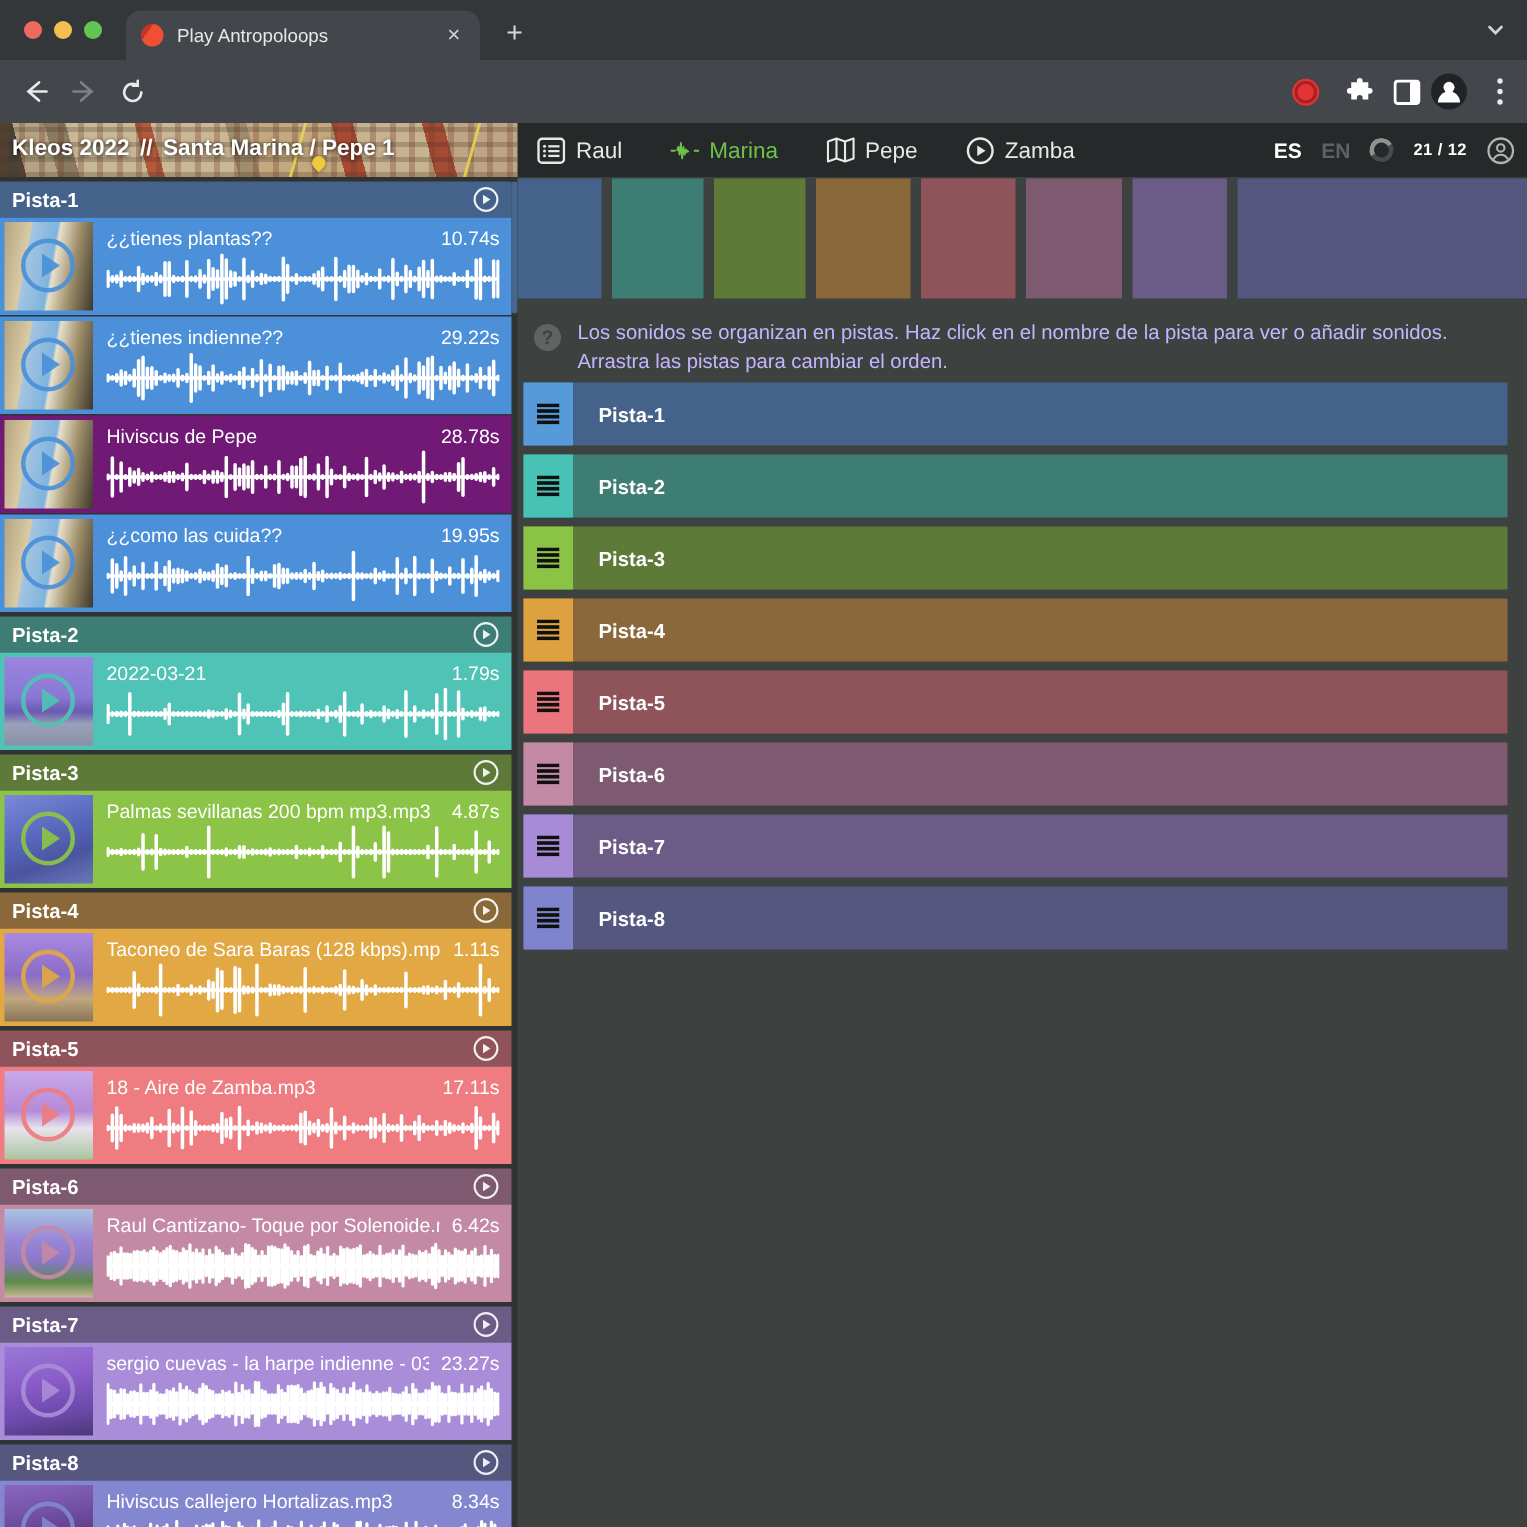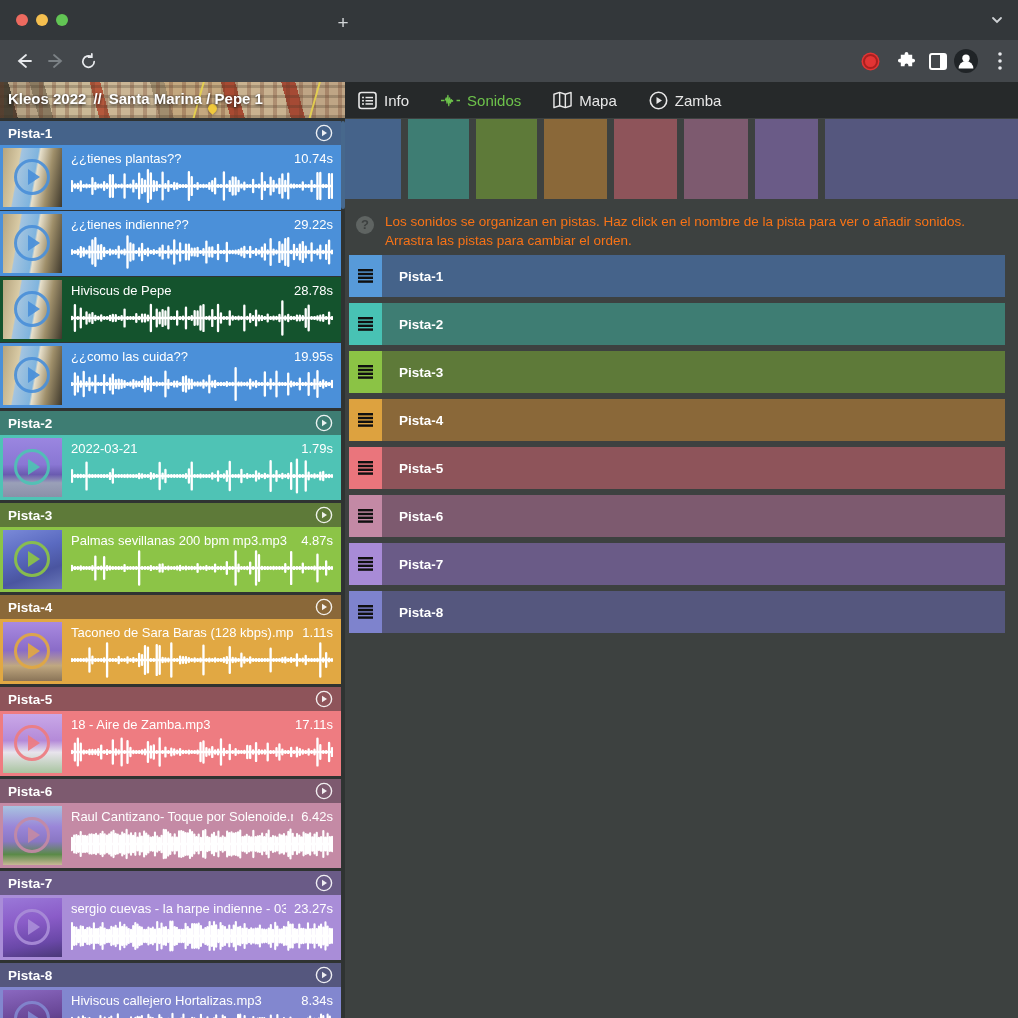--- a/index.html
+++ b/index.html
@@ -87,34 +87,39 @@
   .waveform { display:block; margin-top:2px; width:100%; height:36px; }
 
   
   .main { position:absolute; left:345px; top:118px; width:673px; height:900px; background:#3d4140; }
   .swatch-row { position:absolute; left:0; top:1px; width:673px; height:80px; display:flex; gap:7px; }
   .swatch { height:80px; flex:none; }
   .swatch:last-child { flex:1; }
   .help { position:absolute; left:11px; top:94px; width:652px; display:flex; gap:11px; }
   .help-icon { width:18px; height:18px; border-radius:50%; background:#5f6462; color:#3d4140;
                font-size:13px; font-weight:700; text-align:center; line-height:18px; flex:none; margin-top:4px; }
-  .help-text { color:#f97316; font-size:13.5px; line-height:19px; }
+  .help-text { color:#c4b5fd; font-size:13.5px; line-height:19px; }
   .rows { position:absolute; left:4px; top:137px; width:656px; }
   .pista-row { height:42px; margin-bottom:6px; display:flex; align-items:center; }
   .drag-handle { width:33px; height:42px; flex:none; display:flex; align-items:center; justify-content:center; }
   .row-label { color:#fff; font-size:13.5px; font-weight:600; margin-left:17px; }
 </style>
 </head>
 <body>
 
 <div class="frame">
   <div class="traffic">
     <div class="light red"></div>
     <div class="light yellow"></div>
     <div class="light green"></div>
+  </div>
+  <div class="tab">
+    <div class="favicon"></div>
+    <span class="tab-title">Play Antropoloops</span>
+    <span class="tab-close">×</span>
   </div>
   <div class="newtab">+</div>
   <svg class="tabs-chevron" viewBox="0 0 14 14">
     <path d="M3 5 L7 9 L11 5" stroke="#cfd2d5" stroke-width="1.8" fill="none" stroke-linecap="round"></path>
     </svg>
 </div>
 
 <div class="toolbar">
   <div class="tb-icon" style="left:12px">
     <svg width="20" height="20" viewBox="0 0 20 20">
@@ -200,53 +205,64 @@
           <svg width="19" height="19" viewBox="0 0 19 19">
             <rect x="1" y="1.5" width="17" height="16" rx="2.5" stroke="#e8e8e8" stroke-width="1.6" fill="none"></rect>
             <circle cx="5" cy="6.5" r="1" fill="#e8e8e8"></circle>
             <rect x="7.5" y="5.8" width="7.5" height="1.5" fill="#e8e8e8"></rect>
             <circle cx="5" cy="9.7" r="1" fill="#e8e8e8"></circle>
             <rect x="7.5" y="9" width="7.5" height="1.5" fill="#e8e8e8"></rect>
             <circle cx="5" cy="12.9" r="1" fill="#e8e8e8"></circle>
             <rect x="7.5" y="12.2" width="7.5" height="1.5" fill="#e8e8e8"></rect>
           </svg>
         </span>
-    <span class="nav-label">Info</span>
+    <span class="nav-label">Raul</span>
   </div>
 
   <div class="nav-item active">
     <span class="nav-icon">
           <svg width="22" height="19" viewBox="0 0 22 19">
             <path d="M0 9.5 H4 M18 9.5 H22" stroke="#6dc24b" stroke-width="1.6"></path>
             <path d="M5 9.5 l1-3 1 6 1-9 1 12 1-9 1 6 1-4 1 2 1-1" stroke="#6dc24b" stroke-width="1.4" fill="none" stroke-linejoin="round"></path>
           </svg>
         </span>
-    <span class="nav-label">Sonidos</span>
+    <span class="nav-label">Marina</span>
   </div>
 
   <div class="nav-item">
     <span class="nav-icon">
           <svg width="20" height="18" viewBox="0 0 20 18">
             <path d="M1 3 L7 1 L13 3 L19 1 V15 L13 17 L7 15 L1 17 Z" stroke="#e8e8e8" stroke-width="1.5" fill="none" stroke-linejoin="round"></path>
             <path d="M7 1 V15 M13 3 V17" stroke="#e8e8e8" stroke-width="1.5"></path>
           </svg>
         </span>
-    <span class="nav-label">Mapa</span>
+    <span class="nav-label">Pepe</span>
   </div>
 
   <div class="nav-item">
     <span class="nav-icon">
           <svg width="19" height="19" viewBox="0 0 19 19">
             <circle cx="9.5" cy="9.5" r="8.2" stroke="#e8e8e8" stroke-width="1.6" fill="none"></circle>
             <path d="M7.5 6 L13 9.5 L7.5 13 Z" fill="#e8e8e8"></path>
           </svg>
         </span>
     <span class="nav-label">Zamba</span>
   </div>
 </div>
+  <div class="header-right">
+    <span class="lang on" id="lang-es">ES</span>
+    <span class="lang off" id="lang-en">EN</span>
+    <div class="spinner"></div>
+    <span class="counter">21 / 12</span>
+    <svg width="19" height="19" viewBox="0 0 20 20">
+      <circle cx="10" cy="10" r="8.6" stroke="#b0b5b2" stroke-width="1.6" fill="none"></circle>
+      <circle cx="10" cy="8" r="2.6" stroke="#b0b5b2" stroke-width="1.5" fill="none"></circle>
+      <path d="M5 16 a5.5 5.5 0 0 1 10 0" stroke="#b0b5b2" stroke-width="1.5" fill="none"></path>
+      </svg>
+  </div>
 </div>
 
 <div class="sidebar" id="sidebar">
   <div class="sb-scroll"></div>
 
   <section class="track-section">
     <header class="track-header" style="background: rgb(69, 99, 138);">
       <span class="track-name">Pista-1</span>
       <button class="play-btn">
         <svg width="18" height="18" viewBox="0 0 18 18">
@@ -285,21 +301,21 @@
         <span class="sound-title">¿¿tienes indienne??</span>
         <span class="sound-duration">29.22s</span>
       </div>
       <svg class="waveform" viewBox="0 0 268 36" preserveAspectRatio="none">
             <path d="M1,18 H267" stroke="#fff" stroke-width="2.4" fill="none"></path>
             <path d="M1.0,16.2 V19.8 M4.0,17.2 V18.8 M7.0,15.9 V20.1 M10.0,13.3 V22.7 M13.0,14.4 V21.6 M15.9,16.6 V19.4 M18.9,12.7 V23.3 M21.9,6.5 V29.5 M24.9,4.2 V31.8 M27.9,11.6 V24.4 M30.9,11.2 V24.8 M33.9,13.9 V22.1 M36.9,17.2 V18.8 M39.9,15.6 V20.4 M42.8,16.6 V19.4 M45.8,16.2 V19.8 M48.8,12.6 V23.4 M51.8,16.8 V19.2 M54.8,15.7 V20.3 M57.8,2.5 V33.5 M60.8,9.4 V26.6 M63.8,10.7 V25.3 M66.8,17.2 V18.8 M69.7,14.4 V21.6 M72.7,10.0 V26.0 M75.7,16.1 V19.9 M78.7,14.6 V21.4 M81.7,17.0 V19.0 M84.7,16.2 V19.8 M87.7,17.2 V18.8 M90.7,14.4 V21.6 M93.7,11.6 V24.4 M96.6,17.2 V18.8 M99.6,12.4 V23.6 M102.6,16.4 V19.6 M105.6,6.5 V29.5 M108.6,16.5 V19.5 M111.6,9.5 V26.5 M114.6,17.2 V18.8 M117.6,10.8 V25.2 M120.6,10.6 V25.4 M123.5,14.7 V21.3 M126.5,14.6 V21.4 M129.5,14.0 V22.0 M132.5,17.2 V18.8 M135.5,15.2 V20.8 M138.5,7.6 V28.4 M141.5,13.7 V22.3 M144.5,13.5 V22.5 M147.4,17.2 V18.8 M150.4,10.9 V25.1 M153.4,17.2 V18.8 M156.4,16.9 V19.1 M159.4,8.9 V27.1 M162.4,17.0 V19.0 M165.4,16.9 V19.1 M168.4,16.8 V19.2 M171.4,16.3 V19.7 M174.3,14.8 V21.2 M177.3,13.0 V23.0 M180.3,17.0 V19.0 M183.3,13.0 V23.0 M186.3,17.1 V18.9 M189.3,15.3 V20.7 M192.3,16.6 V19.4 M195.3,13.6 V22.4 M198.3,10.5 V25.5 M201.2,16.5 V19.5 M204.2,5.3 V30.7 M207.2,15.6 V20.4 M210.2,16.7 V19.3 M213.2,8.1 V27.9 M216.2,10.7 V25.3 M219.2,5.2 V30.8 M222.2,4.2 V31.8 M225.2,17.0 V19.0 M228.1,11.0 V25.0 M231.1,14.9 V21.1 M234.1,10.8 V25.2 M237.1,8.1 V27.9 M240.1,12.8 V23.2 M243.1,16.9 V19.1 M246.1,9.4 V26.6 M249.1,17.2 V18.8 M252.1,15.8 V20.2 M255.0,11.7 V24.3 M258.0,17.0 V19.0 M261.0,11.2 V24.8 M264.0,6.8 V29.2 M267.0,16.8 V19.2 " stroke="#fff" stroke-width="2.4" stroke-linecap="round" fill="none"></path>
           </svg>
     </div>
   </div>
 
-  <div class="sound" style="background: #14532d;">
+  <div class="sound" style="background: #701a75;">
     <div class="thumb" style="background: linear-gradient(100deg, rgb(181, 164, 126) 0%, rgb(217, 203, 166) 26%, rgb(163, 196, 224) 28%, rgb(127, 180, 222) 52%, rgb(231, 224, 204) 55%, rgb(159, 143, 106) 74%, rgb(62, 56, 44) 100%);">
       <div class="thumb-play" style="border-color: rgb(75, 144, 217);">
             <div class="thumb-tri" style="border-left-color: rgb(75, 144, 217);"></div>
           </div>
     </div>
     <div class="sound-body">
       <div class="sound-top">
         <span class="sound-title">Hiviscus de Pepe</span>
         <span class="sound-duration">28.78s</span>
       </div>

